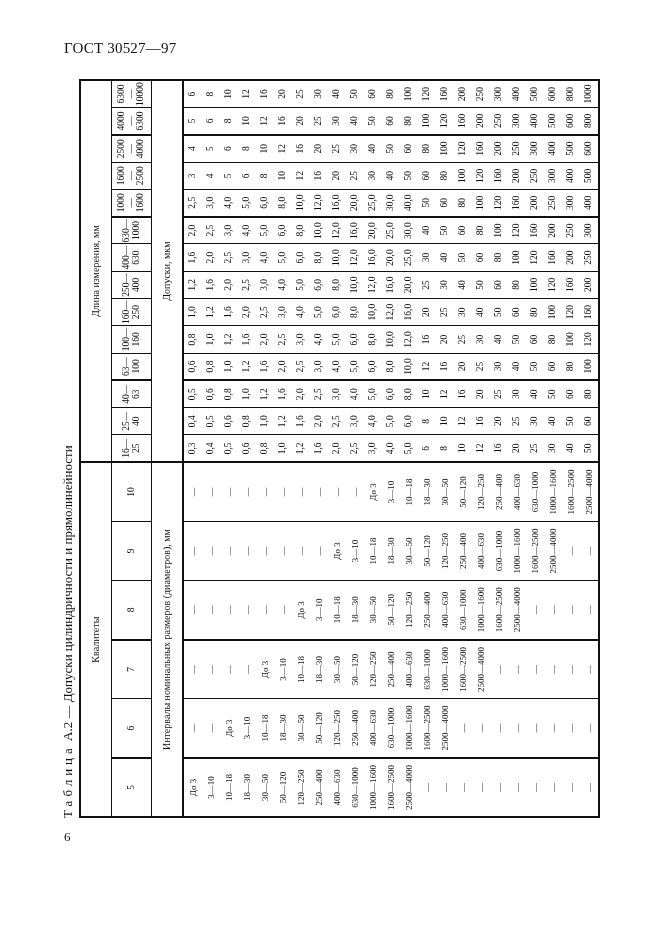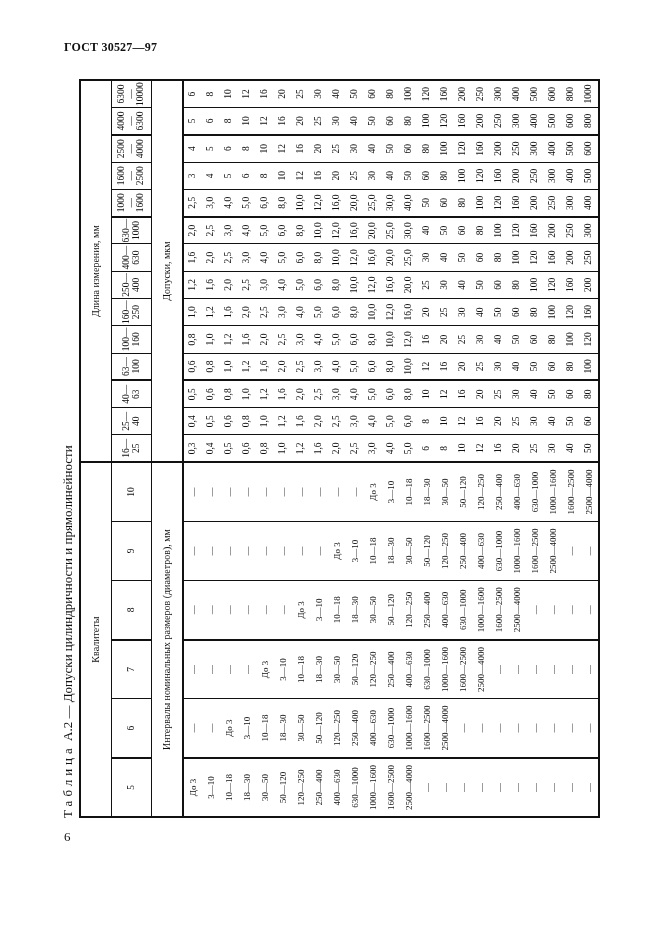--- a/index.html
+++ b/index.html
@@ -1,17 +1,17 @@
 <!DOCTYPE html>
 <html><head>
 <meta charset="utf-8">
 <style>
   html, body { margin:0; padding:0; background:#fff; }
   body { width:661px; height:936px; position:relative; overflow:hidden; font-family:"Liberation Serif", serif; color:#111; }
-  .doc-header { position:absolute; left:64px; top:40px; font-weight:bold; font-size:12px; letter-spacing:0.2px; }
+  .doc-header { position:absolute; left:64px; top:40px; font-weight:normal; font-size:15px; letter-spacing:0.2px; }
   .page-num { position:absolute; left:64px; top:829px; font-size:13px; }
   
   .rot { position:absolute; left:79px; top:818px; width:739px; height:515px; transform-origin:0 0; transform:rotate(-90deg); }
   .caption { position:absolute; left:0; top:-19px; font-size:13px; white-space:nowrap; }
   .caption .sp { letter-spacing:4px; }
   table { border-collapse:collapse; table-layout:fixed; width:739px; height:515px; font-size:9.5px; }
   td { border:1px solid #111; text-align:center; vertical-align:middle; padding:0; line-height:1; }
   .q { width:53.3px; }
   .l { width:24.6px; }
   .h1 td { height:30px; font-size:10px; }

